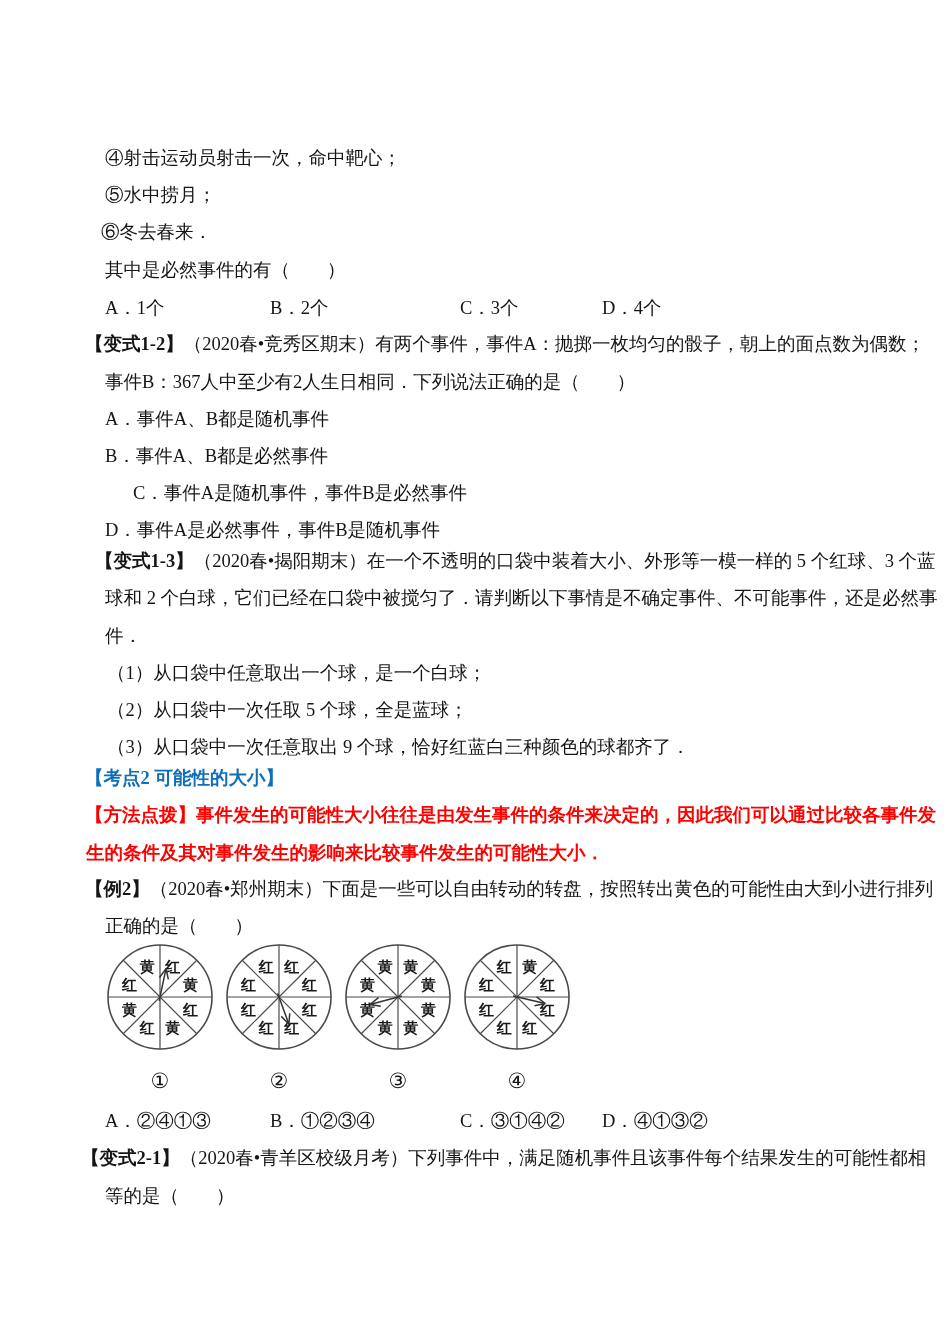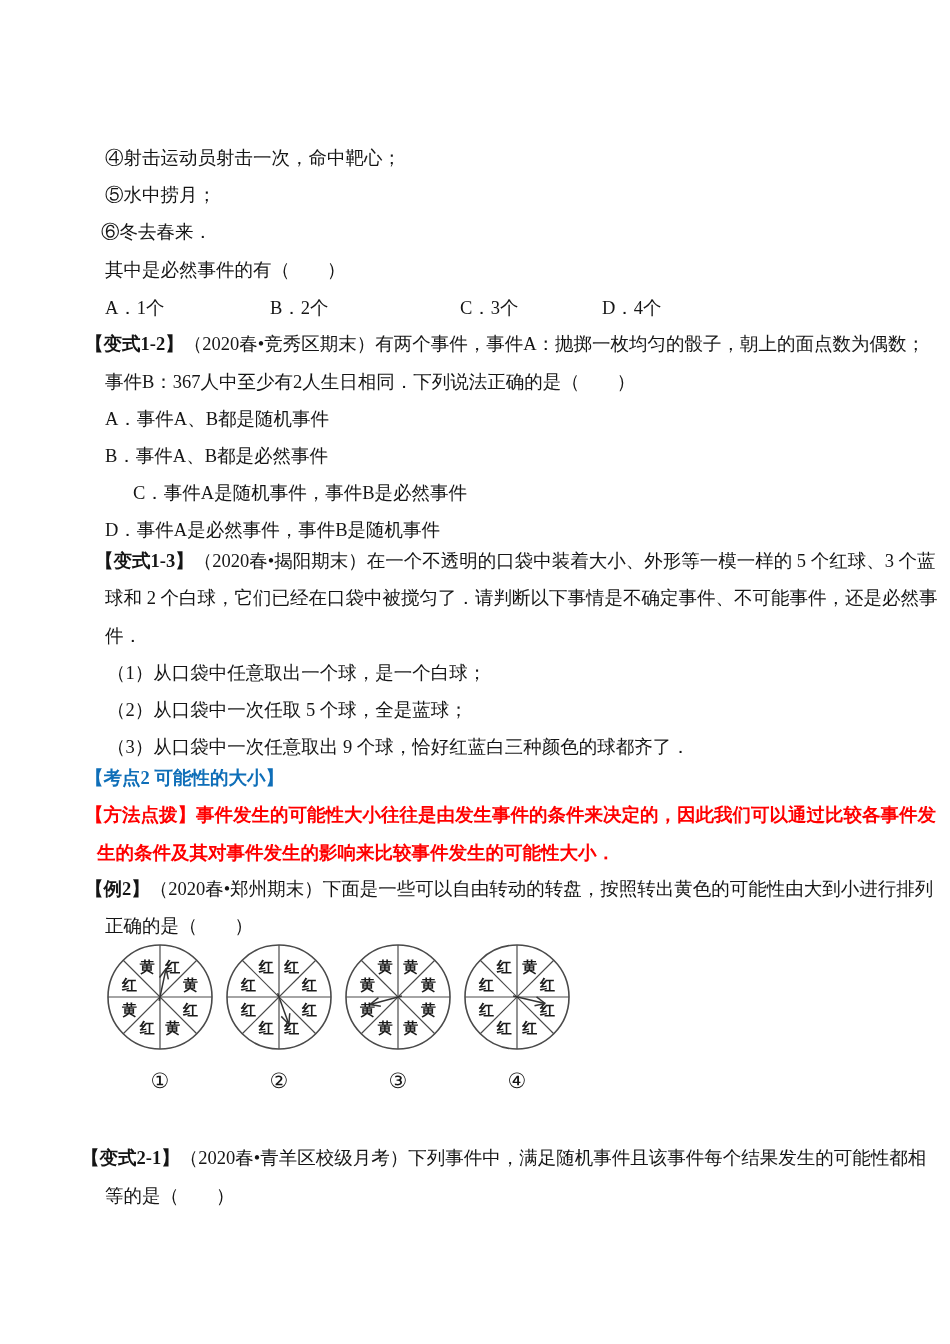--- a/index.html
+++ b/index.html
@@ -57,21 +57,21 @@
   </div>
   <div class="ln" style="top:586px;left:105px;">球和 2 个白球，它们已经在口袋中被搅匀了．请判断以下事情是不确定事件、不可能事件，还是必然事</div>
   <div class="ln" style="top:624px;left:105px;">件．</div>
   <div class="ln" style="top:661px;left:107px;">（1）从口袋中任意取出一个球，是一个白球；</div>
   <div class="ln" style="top:698px;left:107px;">（2）从口袋中一次任取 5 个球，全是蓝球；</div>
   <div class="ln" style="top:735px;left:107px;">（3）从口袋中一次任意取出 9 个球，恰好红蓝白三种颜色的球都齐了．</div>
 
   <div class="ln blue" style="top:766px;left:85px;">【考点2 可能性的大小】</div>
 
   <div class="ln red" style="top:803px;left:85px;">【方法点拨】事件发生的可能性大小往往是由发生事件的条件来决定的，因此我们可以通过比较各事件发</div>
-  <div class="ln red" style="top:841px;left:97px;text-align:center;">生的条件及其对事件发生的影响来比较事件发生的可能性大小．</div>
+  <div class="ln red" style="top:841px;left:86px;text-align:center;">生的条件及其对事件发生的影响来比较事件发生的可能性大小．</div>
 
   <div class="ln" style="top:877px;left:85px;">
     <span class="lbl">【例2】</span><span>（2020春•郑州期末）下面是一些可以自由转动的转盘，按照转出黄色的可能性由大到小进行排列</span>
   </div>
   <div class="ln" style="top:914px;left:105px;">正确的是（　　）</div>
 
   <div class="spinner" id="sp1">
     <div class="spinner-svg"><svg width="112" height="112" viewBox="0 0 112 112">
           <circle cx="56" cy="56" r="52" fill="#ffffff" stroke="#4a4a4a" stroke-width="1.6"></circle>
           <line x1="56" y1="108" x2="56" y2="4" stroke="#4a4a4a" stroke-width="1.2"></line>
@@ -157,19 +157,25 @@
           <text x="43.37144673195205" y="31.011975427127535" text-anchor="middle" font-size="15" font-weight="bold" fill="#1a1a1a" font-family="&quot;Liberation Sans&quot;,sans-serif">红</text>
           <g transform="rotate(103 56 56)">
             <line x1="56" y1="60" x2="56" y2="27" stroke="#333" stroke-width="1.5"></line>
             <line x1="56" y1="27" x2="51.5" y2="37" stroke="#333" stroke-width="1.5"></line>
             <line x1="56" y1="27" x2="60.5" y2="37" stroke="#333" stroke-width="1.5"></line>
           </g>
         </svg></div>
     <div class="spinner-num">④</div>
   </div>
 
+  <div class="optrow" style="top:1108px;">
+    <span>A．②④①③</span>
+    <span>B．①②③④</span>
+    <span>C．③①④②</span>
+    <span>D．④①③②</span>
+  </div>
 
   <div class="ln" style="top:1146px;left:81px;">
     <span class="lbl">【变式2-1】</span><span>（2020春•青羊区校级月考）下列事件中，满足随机事件且该事件每个结果发生的可能性都相</span>
   </div>
   <div class="ln" style="top:1184px;left:105px;">等的是（　　）</div>
 
 </div>
 
 </body></html>

